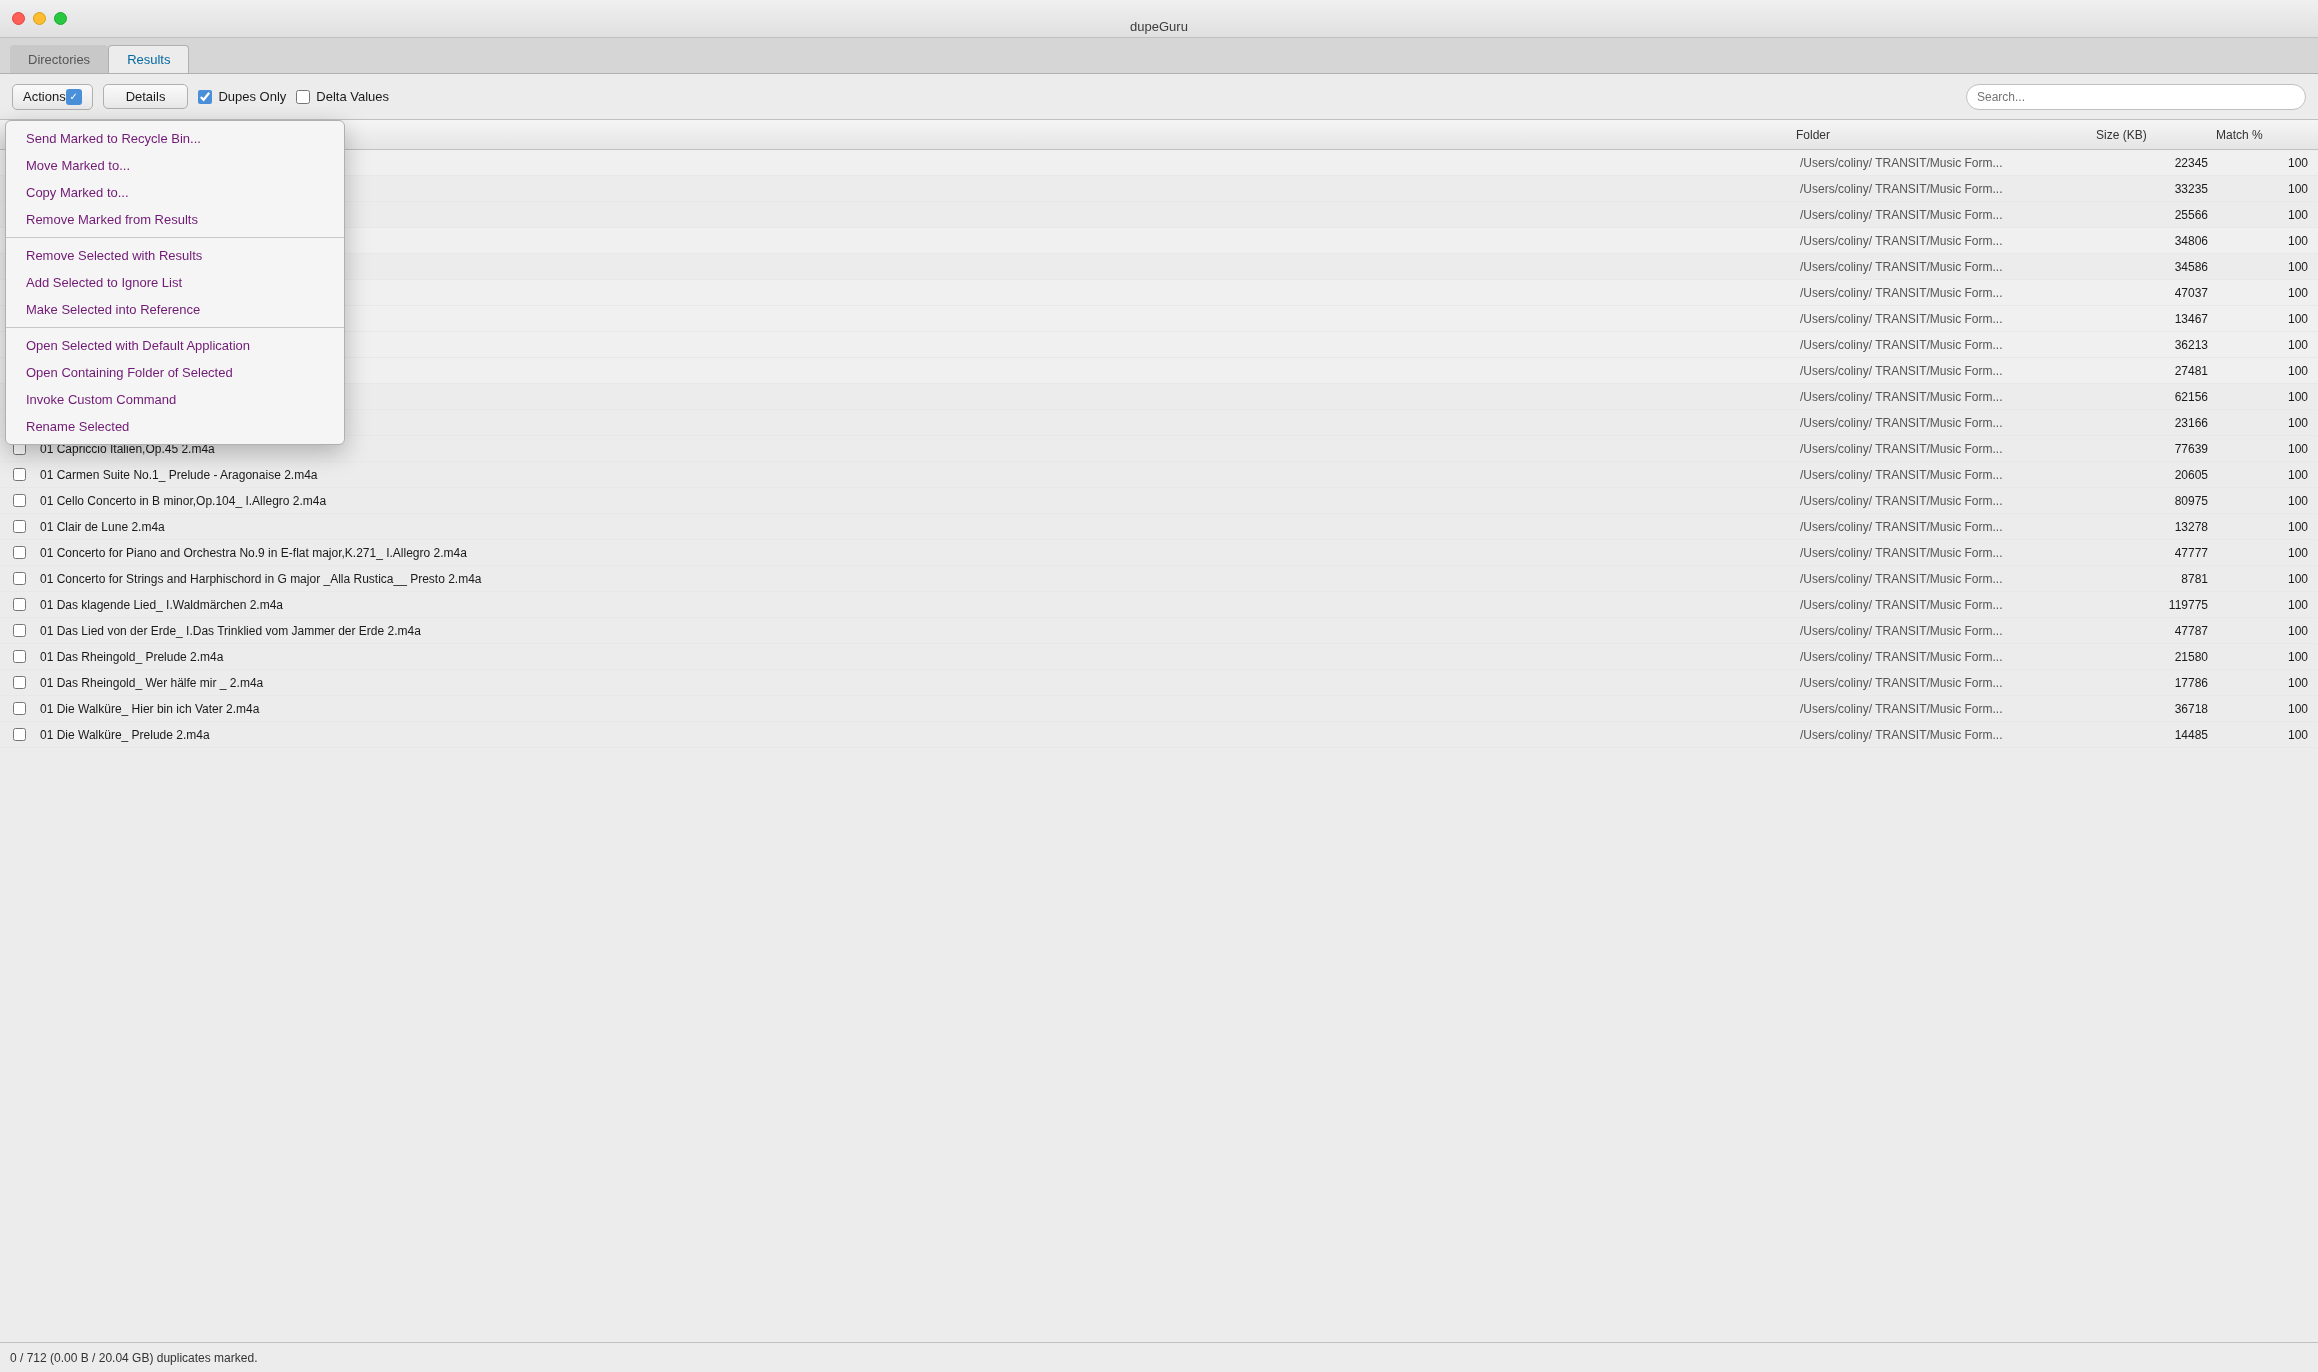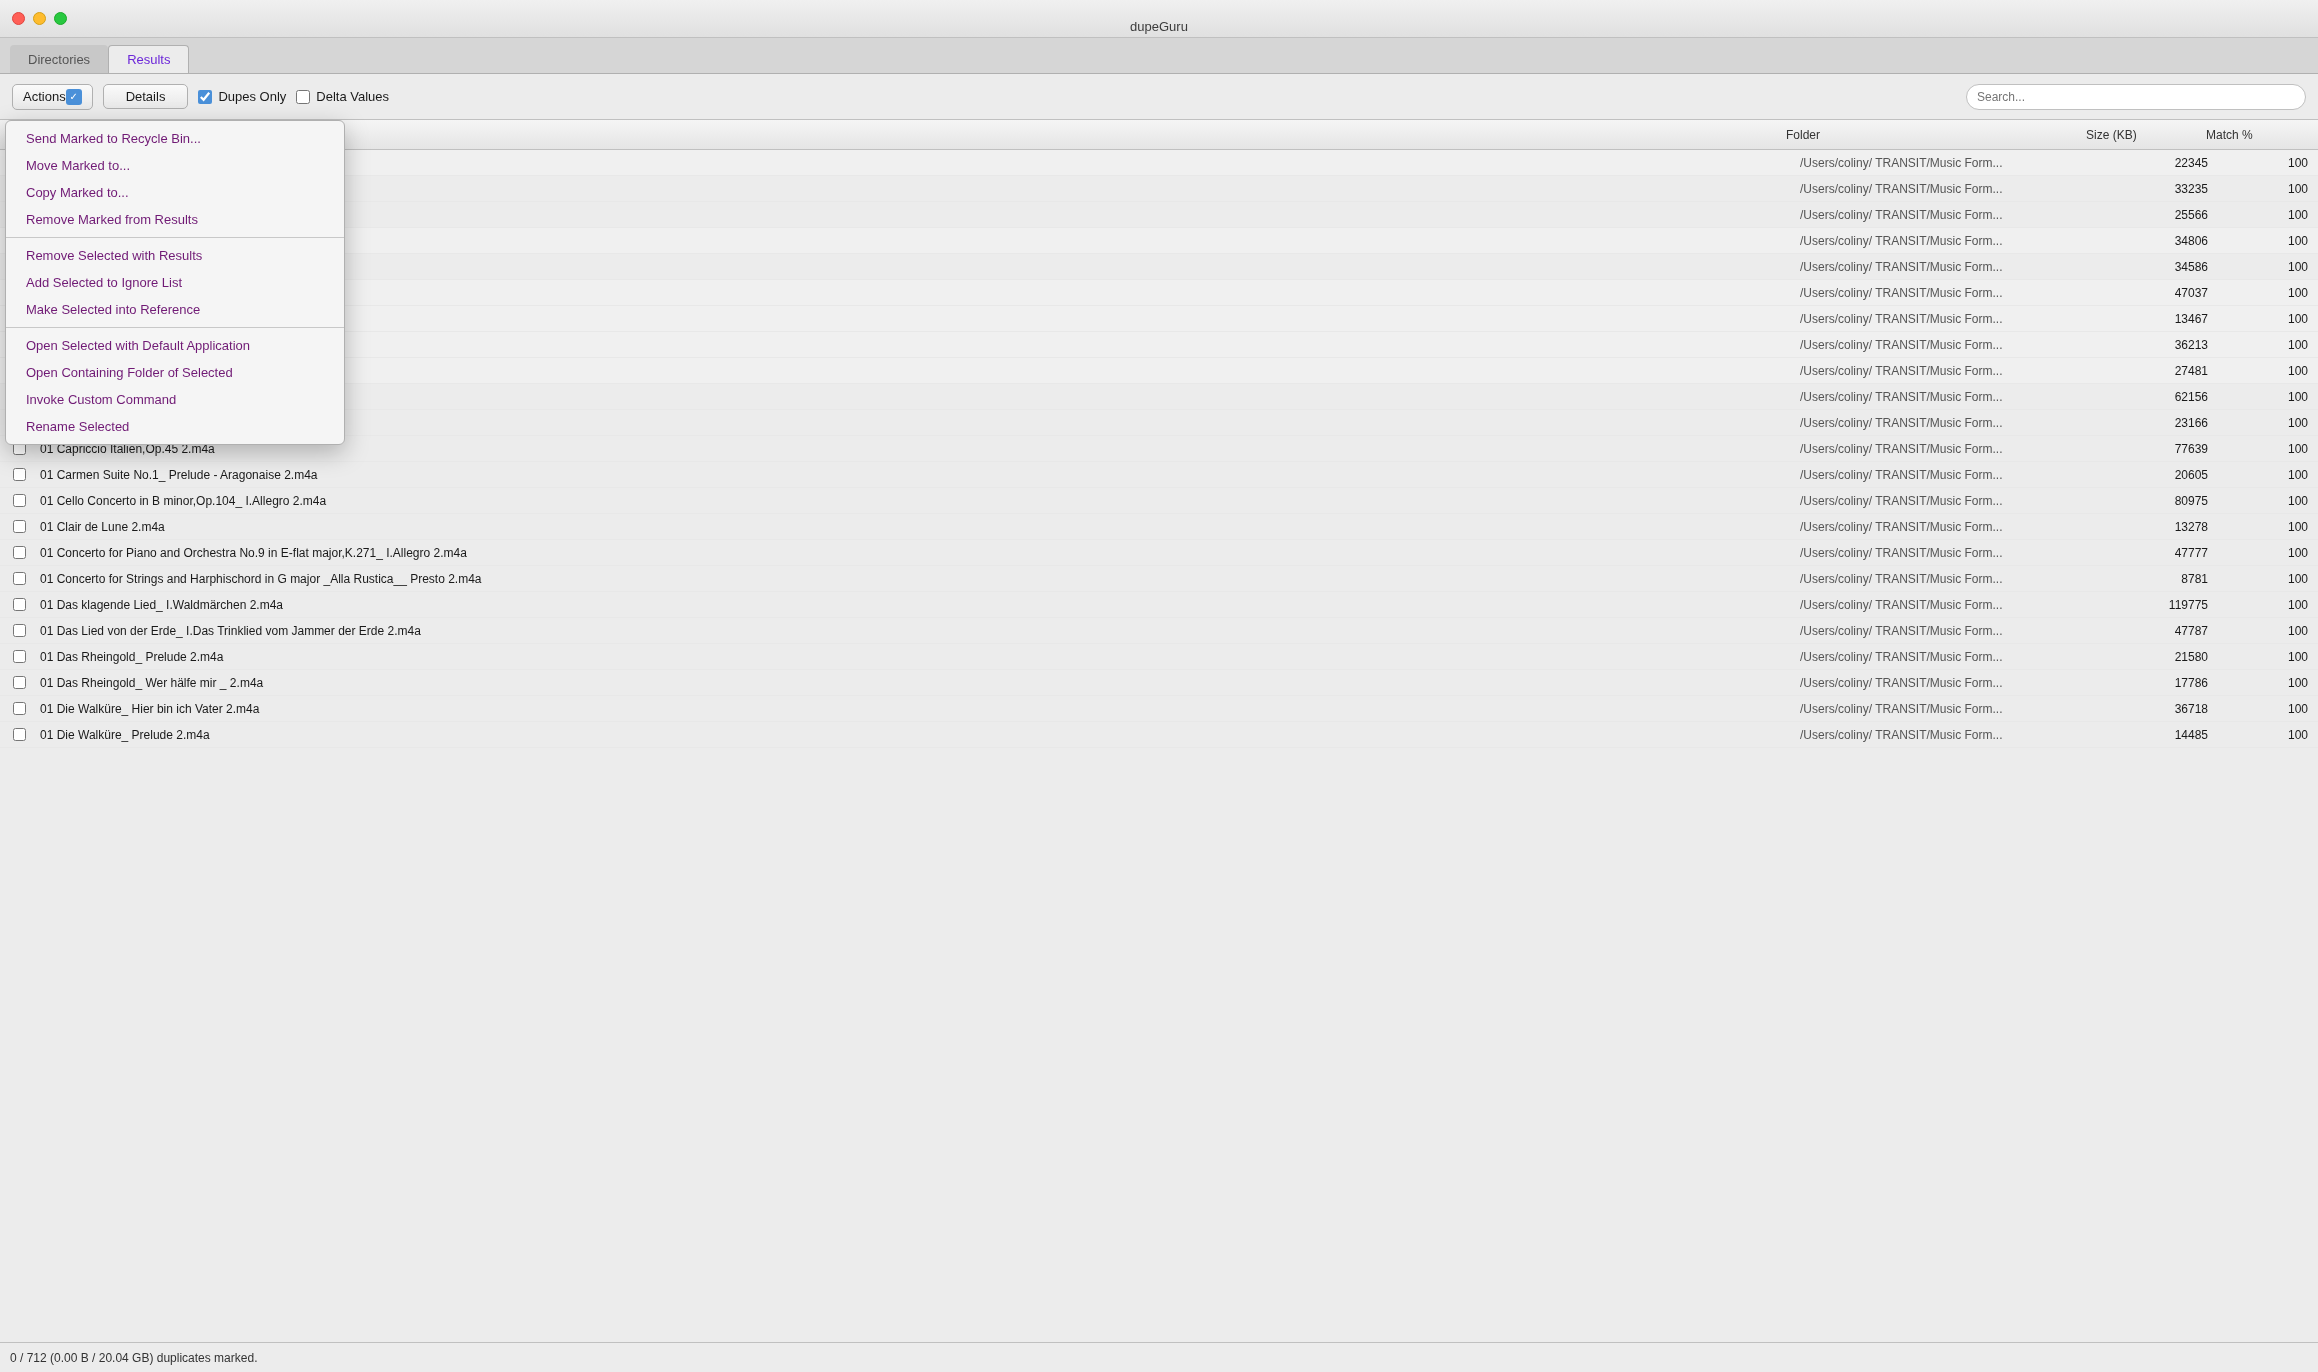--- a/index.html
+++ b/index.html
@@ -64,21 +64,21 @@
       align-items: center;
       font-size: 13px;
       cursor: pointer;
       border-radius: 4px 4px 0 0;
       color: #333;
     }
     .tab.active {
       background: #ececec;
       border: 1px solid #b0b0b0;
       border-bottom: none;
-      color: #6d28d9;
+      color: #0369a1;
       justify-content: center;
     }
     .tab.inactive {
       background: #c8c8c8;
       color: #555;
     }
 
     
     .toolbar {
       height: 46px;
@@ -151,21 +151,21 @@
       overflow-y: auto;
       overflow-x: hidden;
     }
     .table-header {
       display: grid;
       grid-template-columns: 30px 1fr 300px 120px 100px;
       background: linear-gradient(to bottom, #f5f5f5, #e5e5e5);
       border-bottom: 1px solid #c0c0c0;
       height: 30px;
       align-items: center;
-      padding: 0 18px;
+      padding: 0 8px;
       position: sticky;
       top: 0;
     }
     .th {
       font-size: 12px;
       font-weight: 500;
       color: #333;
       padding: 0 6px;
       white-space: nowrap;
     }

